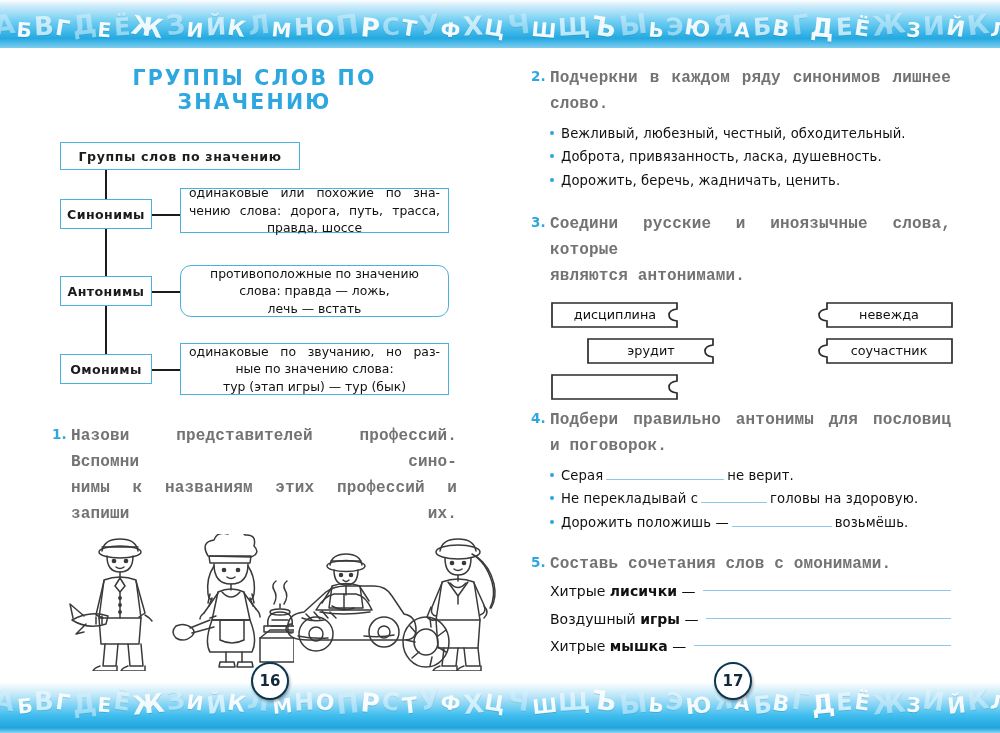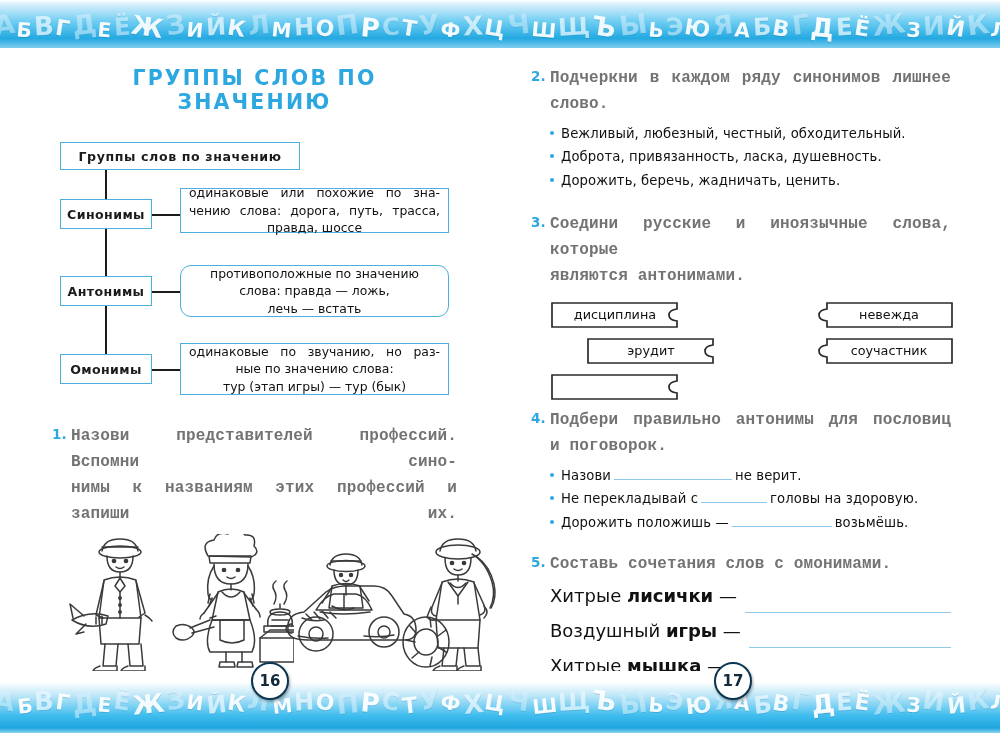--- a/index.html
+++ b/index.html
@@ -135,21 +135,21 @@
   }
   .card.left .lbl{left:0;width:128px;text-align:center;}
   .card.right .lbl{left:24px;width:128px;text-align:center;}
   .card.r1{left:0;top:0;}
   .card.r2{left:0;top:36px;margin-left:36px;}
   .card.r3{left:0;top:72px;}
   .card.p1{left:250px;top:0;}
   .card.p2{left:250px;top:36px;}
   .card.p3{left:250px;top:72px;}
 
-  .t5-line{display:flex;align-items:flex-end;font-size:18px;color:#111;line-height:1.95;margin-left:19px;}
+  .t5-line{display:flex;align-items:flex-start;font-size:14px;color:#111;line-height:1.95;margin-left:19px;}
   .t5-line .lead{white-space:nowrap;}
   .t5-line .lead b{font-weight:700;}
   .t5-line .fill{flex:1;border-bottom:1.5px solid #8dc8e8;height:12px;margin-left:8px;}
 </style>
 </head>
 <body>
 
 <div class="border-strip top">
   <div class="alpha-row" id="top-alpha"><span>А</span><span>Б</span><span>В</span><span>Г</span><span>Д</span><span>Е</span><span>Ё</span><span>Ж</span><span>З</span><span>И</span><span>Й</span><span>К</span><span>Л</span><span>М</span><span>Н</span><span>О</span><span>П</span><span>Р</span><span>С</span><span>Т</span><span>У</span><span>Ф</span><span>Х</span><span>Ц</span><span>Ч</span><span>Ш</span><span>Щ</span><span>Ъ</span><span>Ы</span><span>Ь</span><span>Э</span><span>Ю</span><span>Я</span><span>А</span><span>Б</span><span>В</span><span>Г</span><span>Д</span><span>Е</span><span>Ё</span><span>Ж</span><span>З</span><span>И</span><span>Й</span><span>К</span><span>Л</span></div>
 </div>
@@ -423,21 +423,21 @@
       <div class="task-head">
         <div class="task-num">4.</div>
         <div class="task-text">
           <span class="j">Подбери правильно антонимы для пословиц</span>
           <span>и поговорок.</span>
         </div>
       </div>
       <div class="bullets">
         <div class="bul">
           <span class="dot"></span>
-          <span class="txt"><span>Назови</span><span class="blank" style="width:118px"></span><span>не верит.</span></span>
+          <span class="txt"><span>Серая</span><span class="blank" style="width:118px"></span><span>не верит.</span></span>
         </div>
         <div class="bul">
           <span class="dot"></span>
           <span class="txt"><span>Не перекладывай с</span><span class="blank" style="width:66px"></span><span>головы на здоровую.</span></span>
         </div>
         <div class="bul">
           <span class="dot"></span>
           <span class="txt"><span>Дорожить положишь —</span><span class="blank" style="width:100px"></span><span>возьмёшь.</span></span>
         </div>
       </div>

